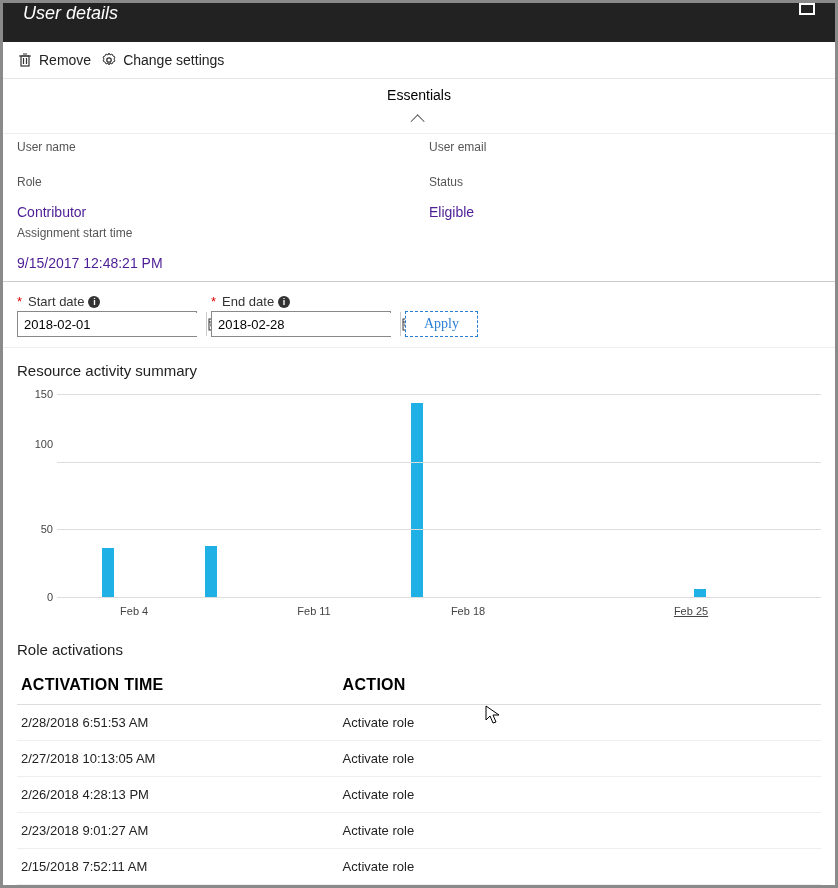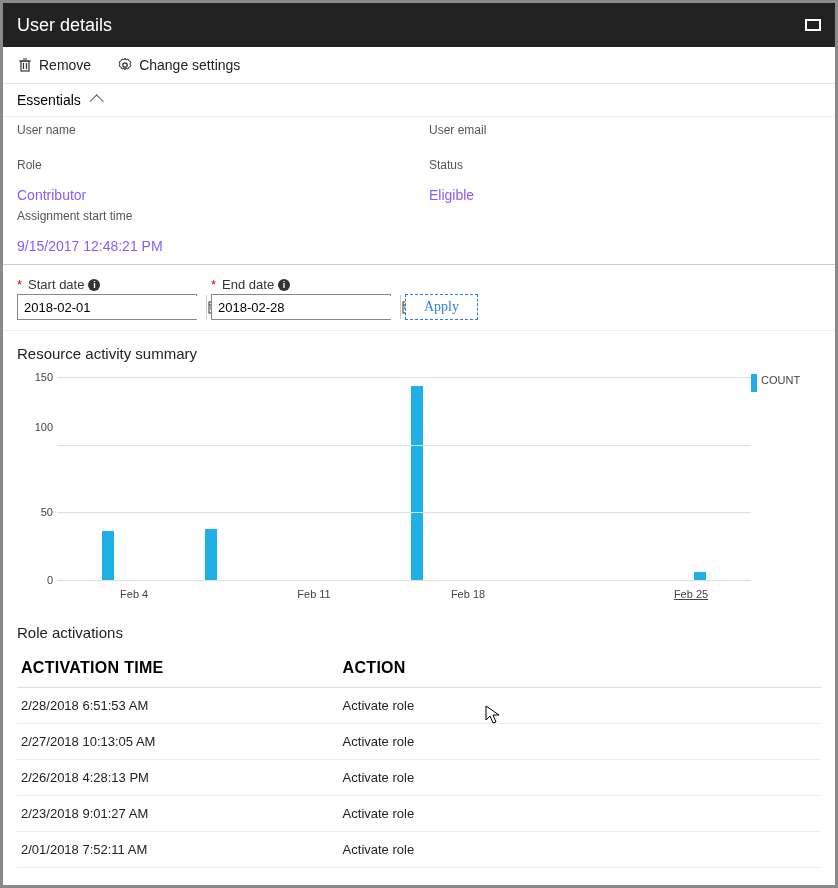--- a/index.html
+++ b/index.html
@@ -1,29 +1,29 @@
 <!DOCTYPE html>
 <html><head>
 <meta charset="utf-8">
 <style>
   * { box-sizing: border-box; margin: 0; padding: 0; font-family: "Segoe UI", Arial, sans-serif; }
   body { background: #8a8a8a; padding: 3px; width: 838px; height: 888px; overflow: hidden; }
   .panel { background: #fff; height: 100%; display: flex; flex-direction: column; overflow: hidden; }
-  .titlebar { background: #222; color: #fff; height: 44px; display: flex; align-items: center; padding: 0 14px; justify-content: space-between; }
+  .titlebar { background: #222; color: #fff; height: 44px; display: flex; padding: 0 20px; justify-content: space-between; font-style: italic; }
   .titlebar-title { font-size: 18px; font-weight: 300; }
   .titlebar-icons { display: flex; gap: 10px; }
   .titlebar-icon { width: 16px; height: 12px; border: 2px solid #fff; display: inline-block; }
-  .toolbar { display: flex; align-items: center; gap: 26px; padding: 10px 14px; font-size: 14px; border-bottom: 1px solid #e6e6e6; color: #222; }
+  .toolbar { display: flex; align-items: center; gap: 10px; padding: 10px 14px; font-size: 14px; border-bottom: 1px solid #e6e6e6; color: #222; }
   .tool-btn { display: flex; align-items: center; gap: 6px; cursor: pointer; }
   .icon { width: 16px; height: 16px; display: inline-block; }
-  .essentials-header { display: flex; align-items: center; gap: 12px; padding: 8px 14px; font-size: 14px; border-bottom: 1px solid #eee; cursor: pointer; }
+  .essentials-header { display: flex; align-items: center; gap: 12px; padding: 8px 14px; font-size: 14px; border-bottom: 1px solid #eee; cursor: pointer; flex-direction: column; }
   .chevron-up { width: 10px; height: 10px; border-left: 1.5px solid #555; border-top: 1.5px solid #555; transform: rotate(45deg) translateY(2px); }
   .essentials-body { display: grid; grid-template-columns: 1fr 1fr; padding: 6px 14px 10px; column-gap: 20px; row-gap: 6px; border-bottom: 1px solid #ccc; }
   .field-label { font-size: 12px; color: #555; }
-  .field-value { font-size: 14px; color: #8b5cf6; margin-top: 15px; }
+  .field-value { font-size: 14px; color: #4c1d95; margin-top: 15px; }
   .field { display: flex; flex-direction: column; }
   .date-row { display: flex; align-items: flex-end; gap: 14px; padding: 12px 14px 10px; border-bottom: 1px solid #eee; }
   .date-field { display: flex; flex-direction: column; }
   .date-label { font-size: 13px; color: #333; display: flex; align-items: center; gap: 4px; }
   .req { color: #d00; margin-right: 2px; }
   .info-icon { width: 12px; height: 12px; border-radius: 50%; background: #333; color: #fff; font-size: 9px; display: inline-flex; align-items: center; justify-content: center; font-weight: bold; }
   .date-box { display: flex; align-items: center; border: 1px solid #888; width: 180px; margin-top: 2px; }
   .date-box input { border: none; padding: 4px 6px; font-size: 13px; flex: 1; outline: none; }
   .cal-icon { width: 24px; height: 24px; display: flex; align-items: center; justify-content: center; border-left: 1px solid #ccc; }
   .apply-btn { border: 1px dashed #2a7fd4; color: #2a7fd4; background: #fff; padding: 4px 18px; font-size: 14px; cursor: pointer; font-family: Liberation Serif, serif; }
@@ -163,24 +163,20 @@
         <div class="y-label" style="top: 142.258px;">50</div>
         <div class="grid-line" style="top: 74.5161px;"></div>
         <div class="y-label" style="top: 57px;">100</div>
         <div class="grid-line" style="top: 6.77419px;"></div>
         <div class="y-label" style="top: 6.77419px;">150</div>
         <div class="x-label" style="left: 117.111px;">Feb 4</div>
         <div class="x-label" style="left: 297.037px;">Feb 11</div>
         <div class="x-label" style="left: 451px;">Feb 18</div>
         <div class="x-label" style="left: 674px; text-decoration: underline;">Feb 25</div>
       </div>
-    <div class="legend">
-      <span class="legend-sw"></span>
-      <span>COUNT</span>
-    </div>
   </div>
 
   <div class="section-title">Role activations</div>
 
   <div class="table-wrap">
     <table>
       <thead>
         <tr>
           <th style="width:40%">ACTIVATION TIME</th>
           <th>ACTION</th>
@@ -197,21 +193,21 @@
           </tr>
           <tr>
             <td>2/26/2018 4:28:13 PM</td>
             <td>Activate role</td>
           </tr>
           <tr>
             <td>2/23/2018 9:01:27 AM</td>
             <td>Activate role</td>
           </tr>
           <tr>
-            <td>2/01/2018 7:52:11 AM</td>
+            <td>2/15/2018 7:52:11 AM</td>
             <td>Activate role</td>
           </tr>
         </tbody>
     </table>
   </div>
 
 </div>
 
 <svg class="cursor" style="left:485px; top:705px;" viewBox="0 0 16 20">
     <path d="M1 1l0 14 4-4 3 7 3-1-3-7 6 0z" fill="#fff" stroke="#000" stroke-width="1"></path>

